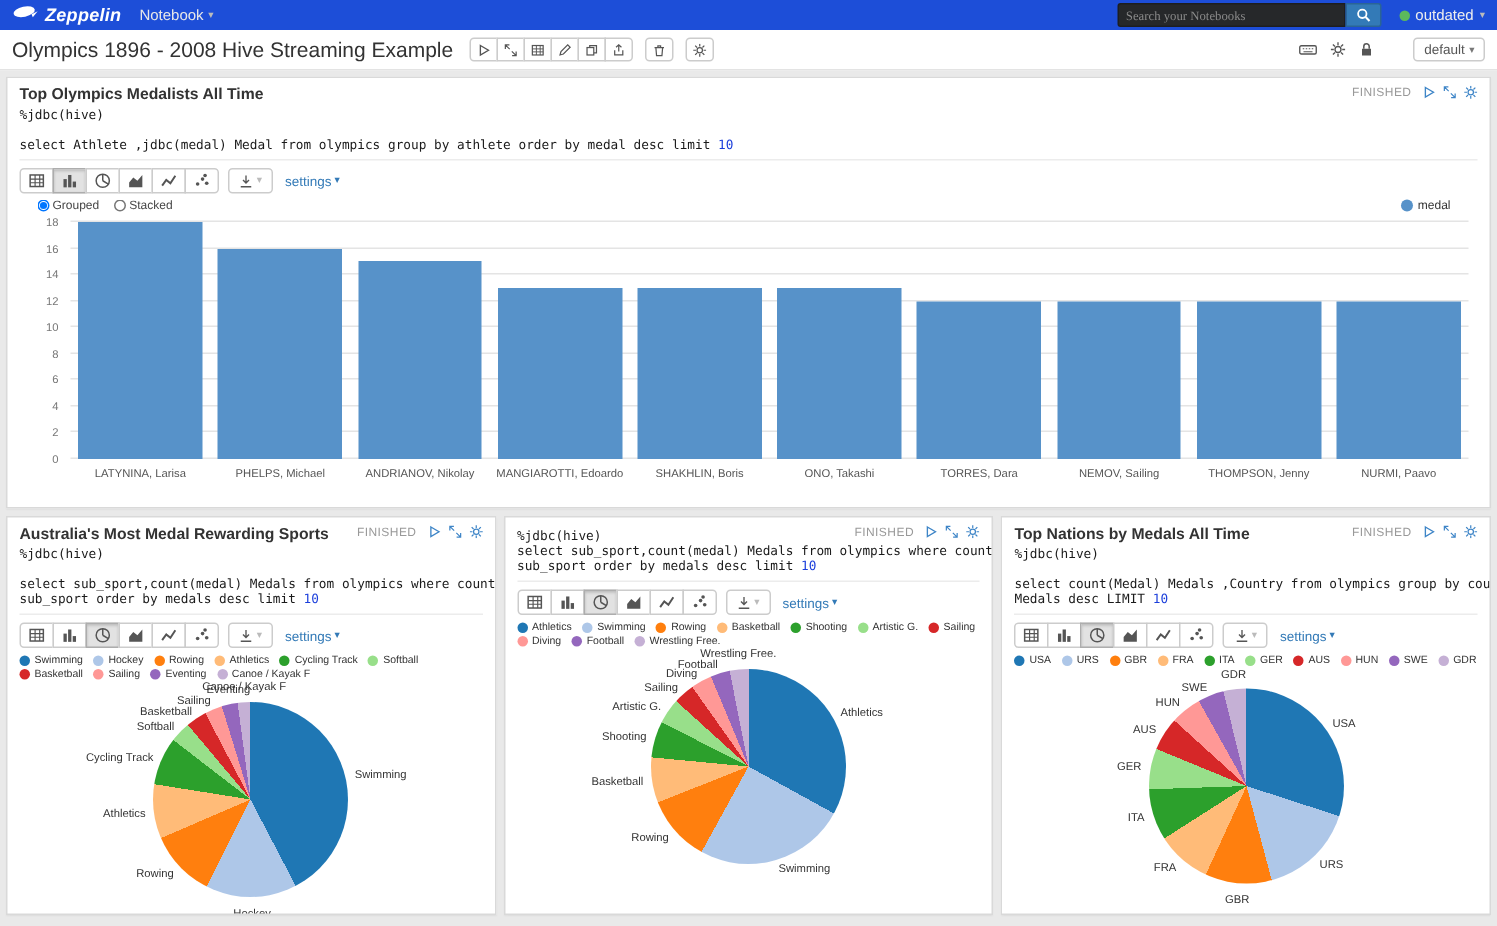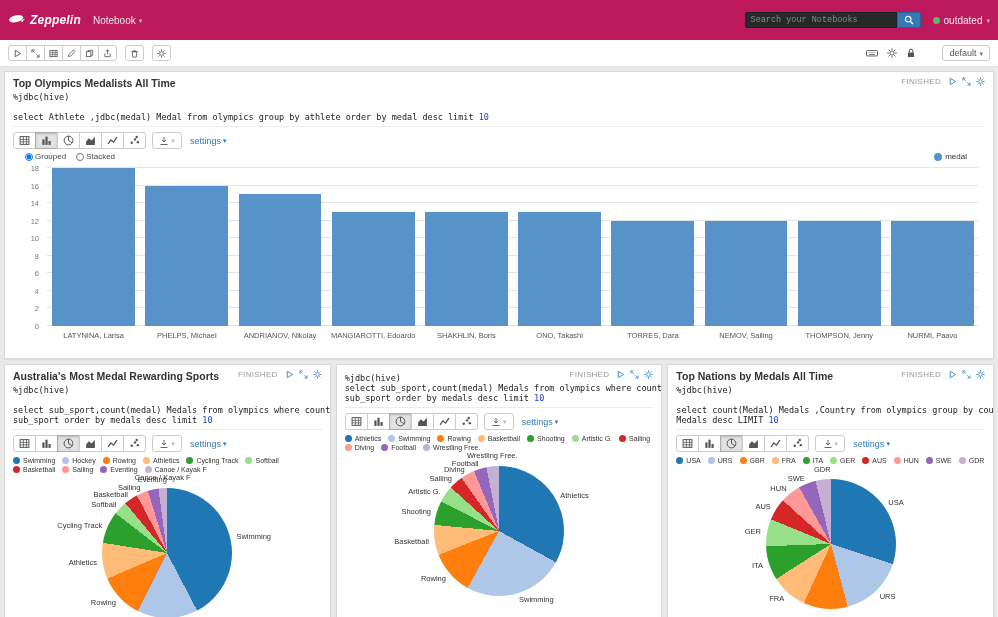--- a/index.html
+++ b/index.html
@@ -1,27 +1,27 @@
 <!DOCTYPE html>
 <html><head>
 <meta charset="utf-8">
 <style>
 *{box-sizing:border-box;margin:0;padding:0}
 html,body{width:998px;height:617px;overflow:hidden}
 body{font-family:"Liberation Sans",sans-serif;background:#e9e9e9;font-size:10px;color:#333}
 svg.ic{display:block}
 .caret{font-size:7px;line-height:1;color:#bbb}
 
-.navbar{height:40px;background:#be185d;display:flex;align-items:center;padding:0 8px;gap:12px;color:#eee}
+.navbar{height:20px;background:#1d4ed8;display:flex;align-items:center;padding:0 8px;gap:12px;color:#eee}
 .brand{display:flex;align-items:center;gap:4px;cursor:pointer}
 .brand-text{font-style:italic;font-weight:bold;font-size:12px;color:#fff;letter-spacing:.2px}
 .nav-item{font-size:10px;color:#e8e8e8;display:flex;gap:3px;align-items:center;cursor:pointer}
 .nav-spacer{flex:1}
 .search-group{display:flex;align-items:center}
-.search-input{width:152px;height:16px;background:#26282a;border:1px solid #1d1e20;border-radius:2px 0 0 2px;color:#ccc;font-size:8.5px;padding:0 5px;outline:none;font-family:Liberation Mono, monospace}
+.search-input{width:152px;height:16px;background:#26282a;border:1px solid #1d1e20;border-radius:2px 0 0 2px;color:#ccc;font-size:8.5px;padding:0 5px;outline:none;font-family:Liberation Serif, serif}
 .search-input::placeholder{color:#8a8a8a}
 .search-btn{width:24px;height:16px;border:1px solid #2a6496;background:#337ab7;color:#fff;border-radius:0 2px 2px 0;display:flex;align-items:center;justify-content:center;cursor:pointer}
 .nav-user{display:flex;align-items:center;gap:4px;font-size:10px;color:#eee;cursor:pointer}
 .status-dot{width:7px;height:7px;border-radius:50%}
 
 .note-head{height:27px;background:#fff;display:flex;align-items:center;gap:3px;padding:0 8px;border-bottom:1px solid #e3e3e3}
 .note-title{font-size:14px;font-weight:400;color:#333;margin-right:8px;white-space:nowrap;cursor:text}
 .nbtn{height:16px;min-width:19px;padding:0 3px;border:1px solid #ccc;background:#fff;color:#555;display:inline-flex;align-items:center;justify-content:center;cursor:pointer}
 .nbtn-group{display:inline-flex}
 .nbtn-group .nbtn + .nbtn{margin-left:-1px}
@@ -181,20 +181,21 @@
         </button>
     </div>
     <div class="nav-user">
       <span class="status-dot" style="background: rgb(92, 184, 92);"></span>
       <span>outdated</span>
       <span class="caret">▾</span>
     </div>
   </nav>
 
   <div class="note-head">
+    <h1 class="note-title">Olympics 1896 - 2008 Hive Streaming Example</h1>
     <div class="nbtn-group">
       <button class="nbtn">
           <svg class="ic" width="9" height="9">
             <use href="#i-play"></use>
           </svg>
         </button>
       <button class="nbtn">
           <svg class="ic" width="9" height="9">
             <use href="#i-expand"></use>
           </svg>

